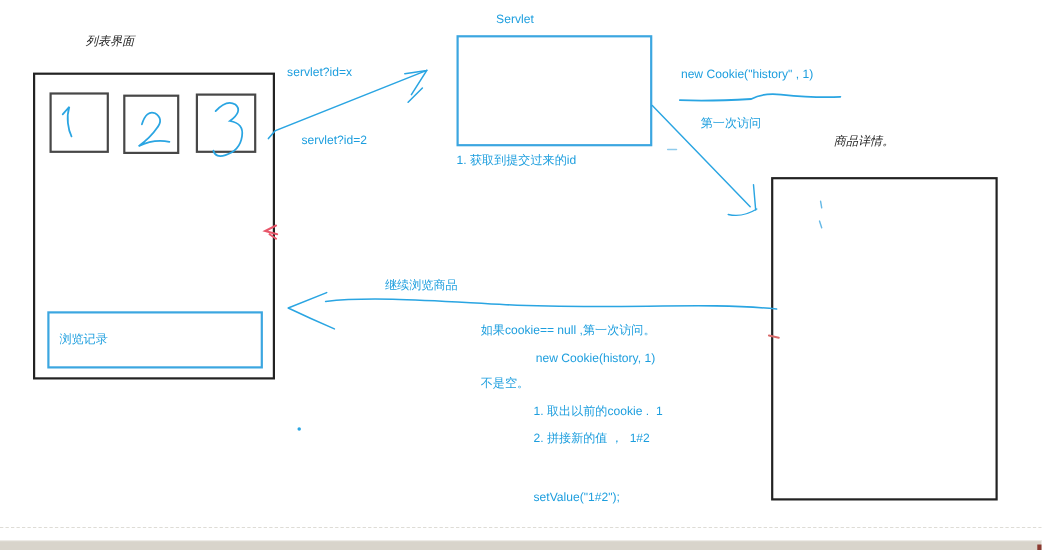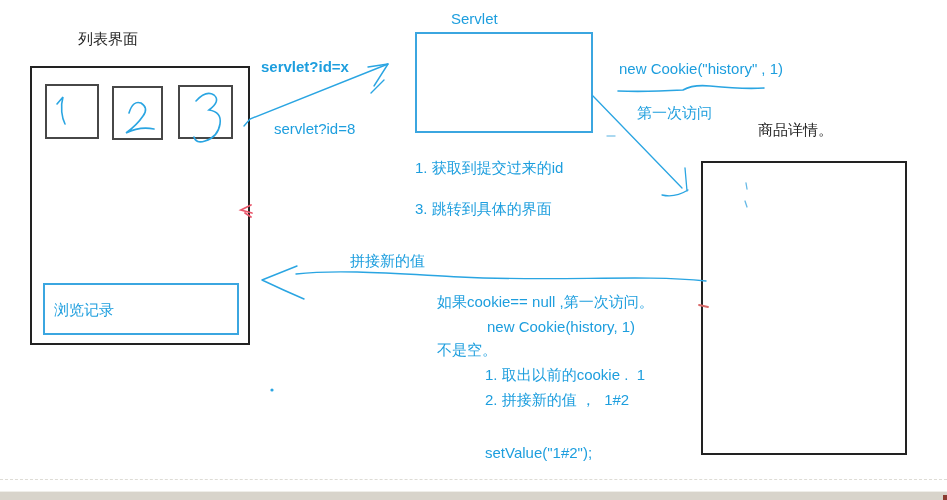--- a/index.html
+++ b/index.html
@@ -15,26 +15,26 @@
     background:#fff;
   }
   #stage{
     position:relative;
     width:947px;height:500px;
     background:#fff;
     overflow:hidden;
   }
   .abs{position:absolute;}
   .txt{
-    font-size:15px;
+    font-size:11px;
     line-height:17px;
     white-space:pre;
   }
   .blue{color:var(--blue);}
-  .dark{color:var(--black);}
+  .dark{color:var(--black);font-style:italic;}
   .box{position:absolute;background:transparent;}
   .panel-border{border:2px solid #222;}
   .item-border{border:2px solid #474747;}
   .blue-border{border:2px solid #3ba6e0;}
   #ink{position:absolute;left:0;top:0;pointer-events:none;}
   #faint-dashes{
     position:absolute;left:0;top:479px;width:947px;height:0;
     border-top:1px dashed #dedcd6;
   }
   #bottom-scrollbar{
@@ -56,33 +56,32 @@
   <div class="box panel-border" style="left:30px;top:66px;width:220px;height:279px;"></div>
   <div class="box item-border" style="left:45px;top:84px;width:54px;height:55px;"></div>
   <div class="box item-border" style="left:112px;top:86px;width:51px;height:54px;"></div>
   <div class="box item-border" style="left:178px;top:85px;width:55px;height:54px;"></div>
   <div class="box blue-border" style="left:43px;top:283px;width:196px;height:52px;"></div>
   <div class="abs txt blue" style="left:54px;top:301px;">浏览记录</div>
 
   <div class="abs txt blue" style="left:451px;top:10px;">Servlet</div>
   <div class="box blue-border" style="left:415px;top:32px;width:178px;height:101px;"></div>
 
-  <div class="abs txt blue" style="left:261px;top:58px;font-weight:bold;">servlet?id=x</div>
-  <div class="abs txt blue" style="left:274px;top:120px;">servlet?id=8</div>
+  <div class="abs txt blue" style="left:261px;top:58px;">servlet?id=x</div>
+  <div class="abs txt blue" style="left:274px;top:120px;">servlet?id=2</div>
 
-  <div class="abs txt blue" style="left:415px;top:159px;">1. 获取到提交过来的id</div>
-  <div class="abs txt blue" style="left:415px;top:200px;">3. 跳转到具体的界面</div>
+  <div class="abs txt blue" style="left:415px;top:138px;">1. 获取到提交过来的id</div>
 
   <div class="abs txt blue" style="left:619px;top:60px;">new Cookie("history" , 1)</div>
   <div class="abs txt blue" style="left:637px;top:104px;">第一次访问</div>
 
   <div class="abs txt dark" style="left:758px;top:121px;">商品详情。</div>
   <div class="box panel-border" style="left:701px;top:161px;width:206px;height:294px;"></div>
 
-  <div class="abs txt blue" style="left:350px;top:252px;">拼接新的值</div>
+  <div class="abs txt blue" style="left:350px;top:252px;">继续浏览商品</div>
   <div class="abs txt blue" style="left:437px;top:293px;">如果cookie== null ,第一次访问。</div>
   <div class="abs txt blue" style="left:487px;top:318px;text-align:center;">new Cookie(history, 1)</div>
   <div class="abs txt blue" style="left:437px;top:341px;">不是空。</div>
   <div class="abs txt blue" style="left:485px;top:366px;">1. 取出以前的cookie .  1</div>
   <div class="abs txt blue" style="left:485px;top:391px;">2. 拼接新的值 ，  1#2</div>
   <div class="abs txt blue" style="left:485px;top:444px;">setValue("1#2");</div>
 
   <svg id="ink" width="947" height="500" viewBox="0 0 947 500">
 
     <path d="M57,104 L63,97 C60,107 62,118 65,124" fill="none" stroke="#2aa5e2" stroke-width="1.6" stroke-linecap="round"></path>

